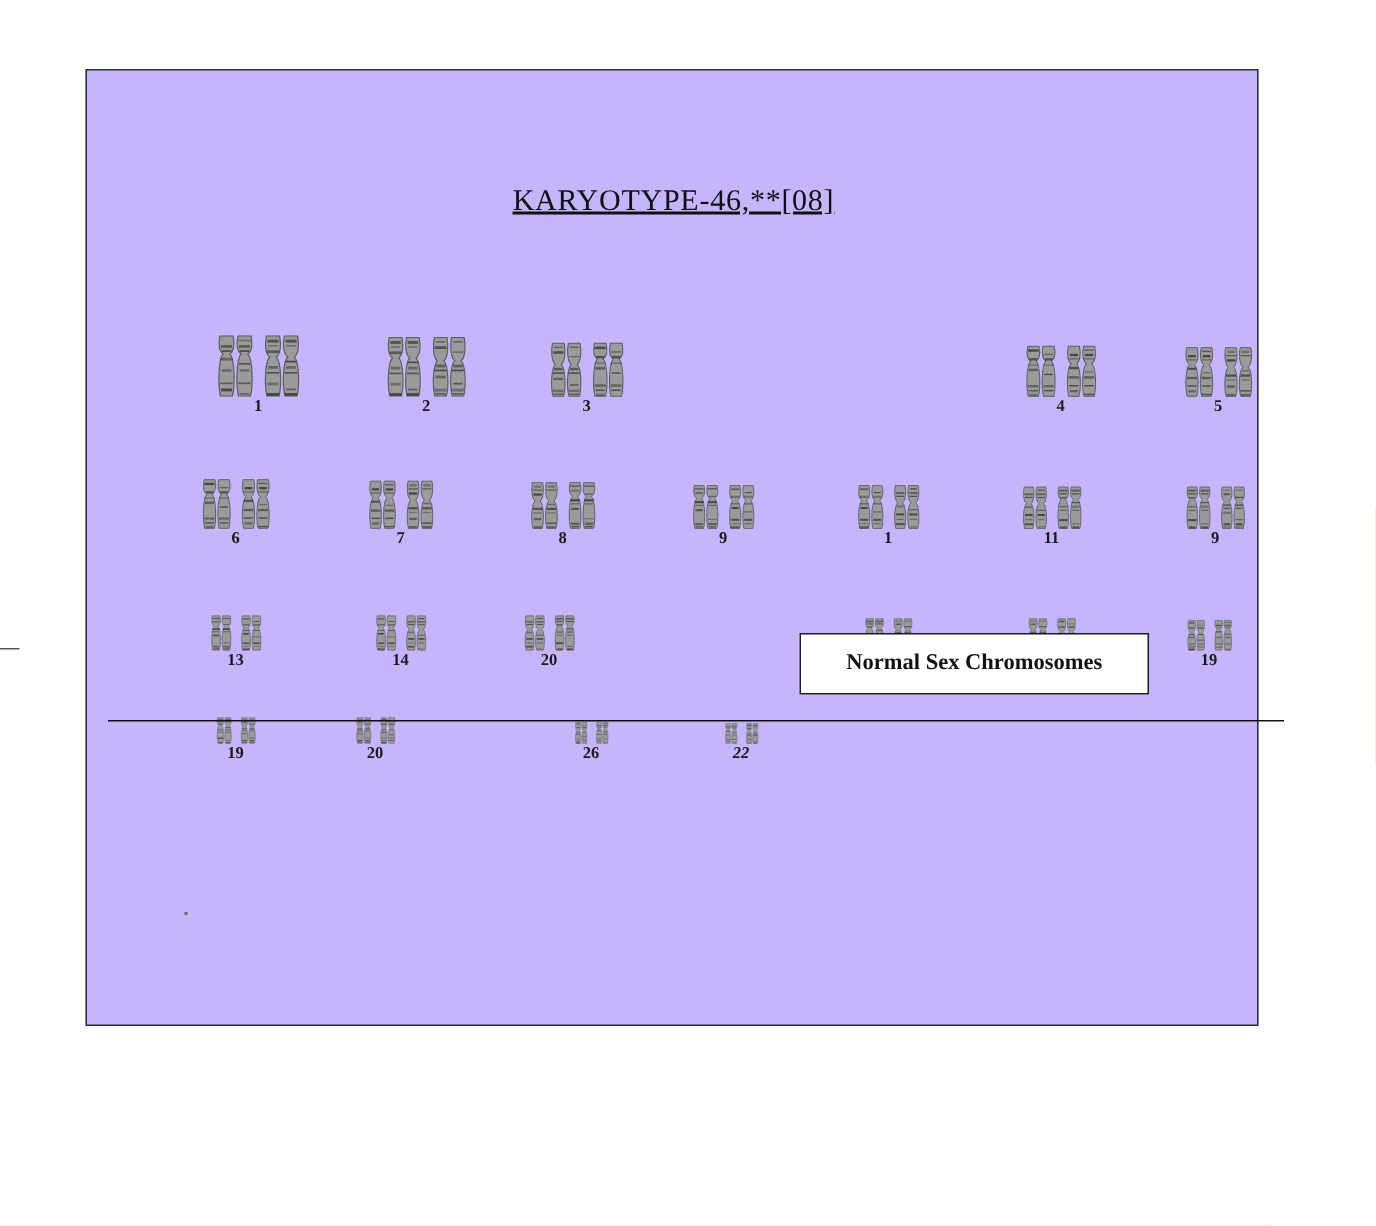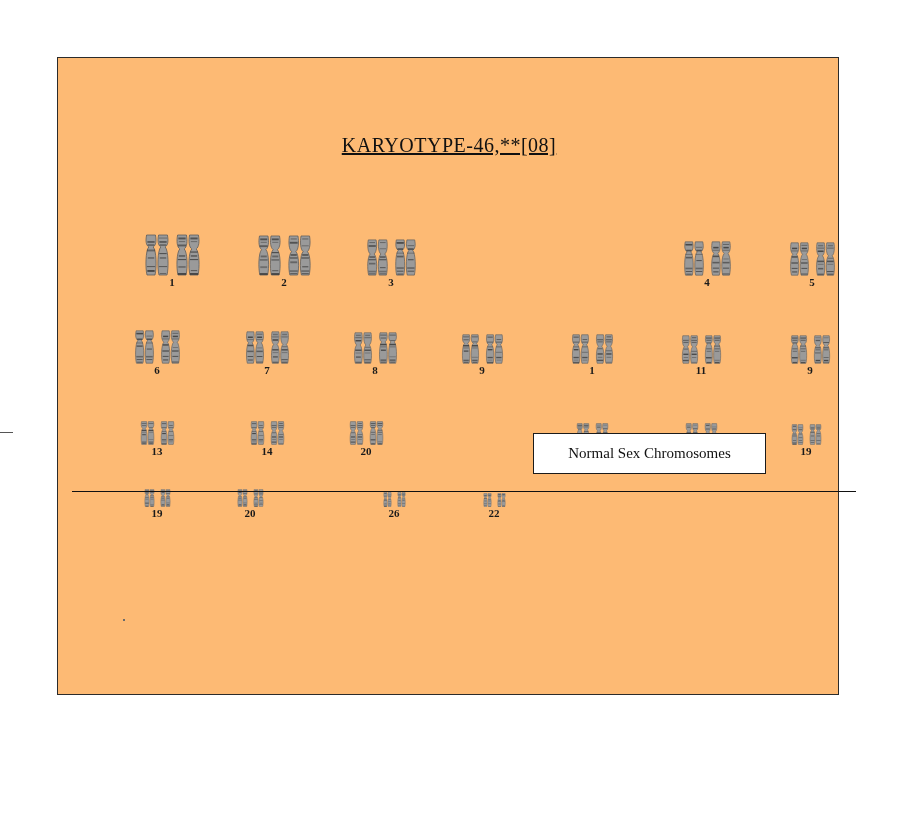--- a/index.html
+++ b/index.html
@@ -19,25 +19,25 @@
     position: absolute;
     left: 0; top: 0;
     width: 917px;
     height: 817px;
   }
 
   
   .doc-frame {
     position: absolute;
     left: 57px;
-    top: 57px;
+    top: 46px;
     width: 782px;
     height: 638px;
     border: 1px solid #2b2b2b;
-    background: #fdba74;
+    background: #c4b5fd;
     box-sizing: border-box;
   }
 
   
   .title {
     position: absolute;
     left: 0;
     top: 76px;
     width: 782px;
     text-align: center;
@@ -88,20 +88,21 @@
     width: 233px;
     height: 41px;
     border: 1px solid #1b1b1b;
     background: #fff;
     display: flex;
     align-items: center;
     justify-content: center;
     font-size: 15px;
     color: #111;
     box-sizing: border-box;
+    font-weight: bold;
   }
 
   
   .row {
     position: absolute;
     left: 0;
     width: 782px;
     height: 70px;
   }
   .pair {
@@ -1570,21 +1571,21 @@
                     <rect x="15.35" y="19.00" width="7.30" height="1.10" fill="#3a3a3a" opacity="0.85"></rect>
                     <rect x="15.80" y="23.00" width="6.40" height="1.90" fill="#3a3a3a" opacity="0.55"></rect>
                     <rect x="14.90" y="32.00" width="8.20" height="1.10" fill="#3a3a3a" opacity="0.75"></rect>
                     <rect x="15.80" y="39.00" width="6.40" height="1.10" fill="#3a3a3a" opacity="0.65"></rect>
                   </g>
                 </svg>
               </span>
             </div>
             <div class="pair-label">26</div>
           </div>
-          <div class="pair" style="left: 400px; width: 72px;">
+          <div class="pair" style="left: 400px; width: 72px; font-style: italic;">
             <div class="pair-imgs">
               <span class="chrom">
                 <svg width="9" height="14" viewBox="0 0 26 42" preserveAspectRatio="none">
                   <g>
                     <path d="M 2.5999999999999996 1
             C 1.4000000000000004 7, 2 11, 4.8 13
             C 1.5999999999999996 16, 1.2000000000000002 34, 3 41
             L 11 41
             C 12.8 34, 12.4 16, 9.2 13
             C 12 11, 12.6 7, 11.4 1 Z" fill="#9a9a9a" stroke="#5d5d5d" stroke-width="0.8"></path>

